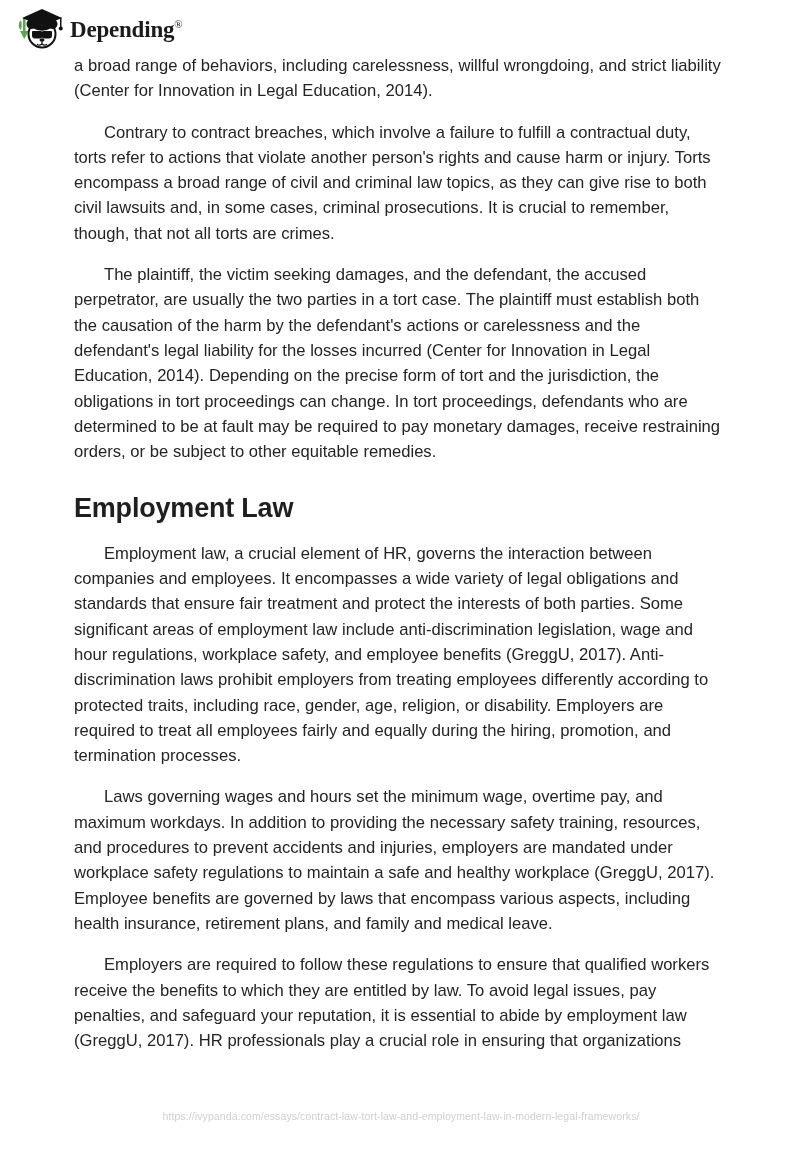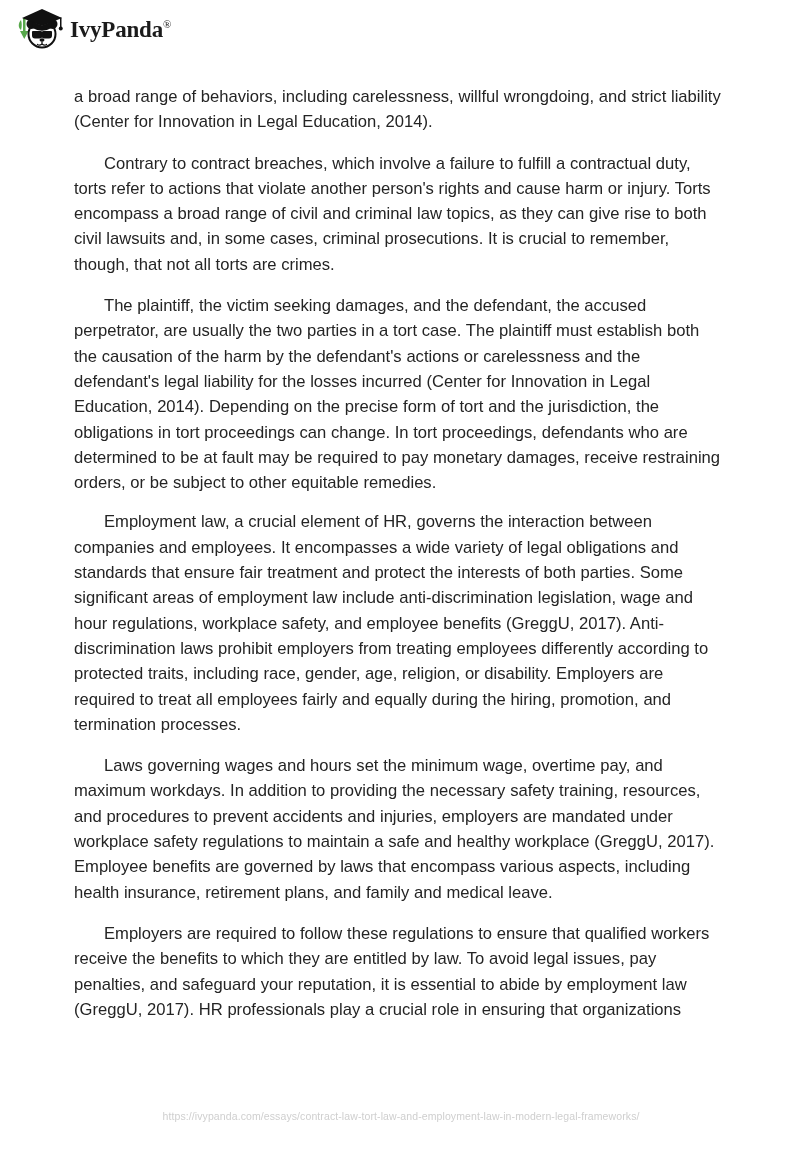--- a/index.html
+++ b/index.html
@@ -62,21 +62,21 @@
     font-size: 12.5px;
     color: #8d8d8d;
     font-family: "Liberation Sans", sans-serif;
     letter-spacing: 0.1px;
   }
 
   
   .doc-body {
     position: absolute;
     left: 74px;
-    top: 84px;
+    top: 53px;
     width: 652px;
   }
   .para {
     font-size: 16.6px;
     line-height: 25.3px;
     color: #242424;
     margin: 0 0 16px 0;
     text-align: left;
     word-spacing: 0.1px;
   }
@@ -139,33 +139,34 @@
       <rect x="47" y="55" width="10" height="3" fill="#111111"></rect>
 
       <ellipse cx="52" cy="70" rx="5" ry="3.5" fill="#111111"></ellipse>
       <path d="M52 74 v4 M52 78 q-5 4 -9 1 M52 78 q5 4 9 1" stroke="#111111" stroke-width="2.6" fill="none" stroke-linecap="round"></path>
 
       <path d="M52 8 L92 26 L52 42 L12 26 Z" fill="#111111"></path>
       <path d="M33 33 L33 46 q19 11 38 0 L71 33 L52 41 Z" fill="#111111"></path>
       <rect x="88" y="25" width="3" height="20" fill="#111111"></rect>
       <circle cx="89.5" cy="47" r="4" fill="#111111"></circle>
     </svg>
-    <span class="brand-wordmark"><span>IvyPanda</span><span class="brand-reg">®</span></span>
+    <span class="brand-wordmark"><span>Depending</span><span class="brand-reg">®</span></span>
   </div>
 
 </div>
 
 <div class="doc-body">
 
   <p class="para">a broad range of behaviors, including carelessness, willful wrongdoing, and strict liability (Center for Innovation in Legal Education, 2014).</p>
 
   <p class="para indent">Contrary to contract breaches, which involve a failure to fulfill a contractual duty, torts refer to actions that violate another person's rights and cause harm or injury. Torts encompass a broad range of civil and criminal law topics, as they can give rise to both civil lawsuits and, in some cases, criminal prosecutions. It is crucial to remember, though, that not all torts are crimes.</p>
 
   <p class="para indent tight">The plaintiff, the victim seeking damages, and the defendant, the accused perpetrator, are usually the two parties in a tort case. The plaintiff must establish both the causation of the harm by the defendant's actions or carelessness and the defendant's legal liability for the losses incurred (Center for Innovation in Legal Education, 2014). Depending on the precise form of tort and the jurisdiction, the obligations in tort proceedings can change. In tort proceedings, defendants who are determined to be at fault may be required to pay monetary damages, receive restraining orders, or be subject to other equitable remedies.</p>
 
+  <h2 class="section-heading">Employment Law</h2>
 
   <p class="para indent">Employment law, a crucial element of HR, governs the interaction between companies and employees. It encompasses a wide variety of legal obligations and standards that ensure fair treatment and protect the interests of both parties. Some significant areas of employment law include anti-discrimination legislation, wage and hour regulations, workplace safety, and employee benefits (GreggU, 2017). Anti-discrimination laws prohibit employers from treating employees differently according to protected traits, including race, gender, age, religion, or disability. Employers are required to treat all employees fairly and equally during the hiring, promotion, and termination processes.</p>
 
   <p class="para indent">Laws governing wages and hours set the minimum wage, overtime pay, and maximum workdays. In addition to providing the necessary safety training, resources, and procedures to prevent accidents and injuries, employers are mandated under workplace safety regulations to maintain a safe and healthy workplace (GreggU, 2017). Employee benefits are governed by laws that encompass various aspects, including health insurance, retirement plans, and family and medical leave.</p>
 
   <p class="para indent">Employers are required to follow these regulations to ensure that qualified workers receive the benefits to which they are entitled by law. To avoid legal issues, pay penalties, and safeguard your reputation, it is essential to abide by employment law (GreggU, 2017). HR professionals play a crucial role in ensuring that organizations</p>
 </div>
 
 <div class="page-footer">
   <div class="footer-url">https://ivypanda.com/essays/contract-law-tort-law-and-employment-law-in-modern-legal-frameworks/</div>

